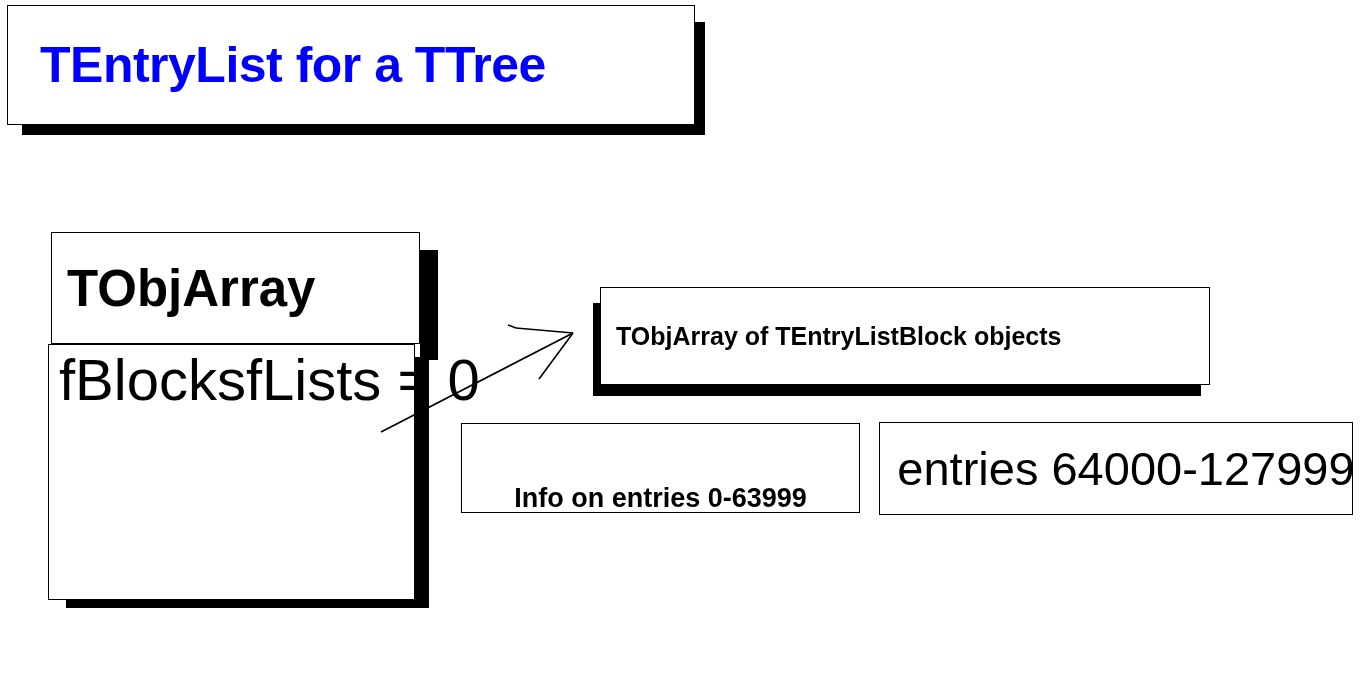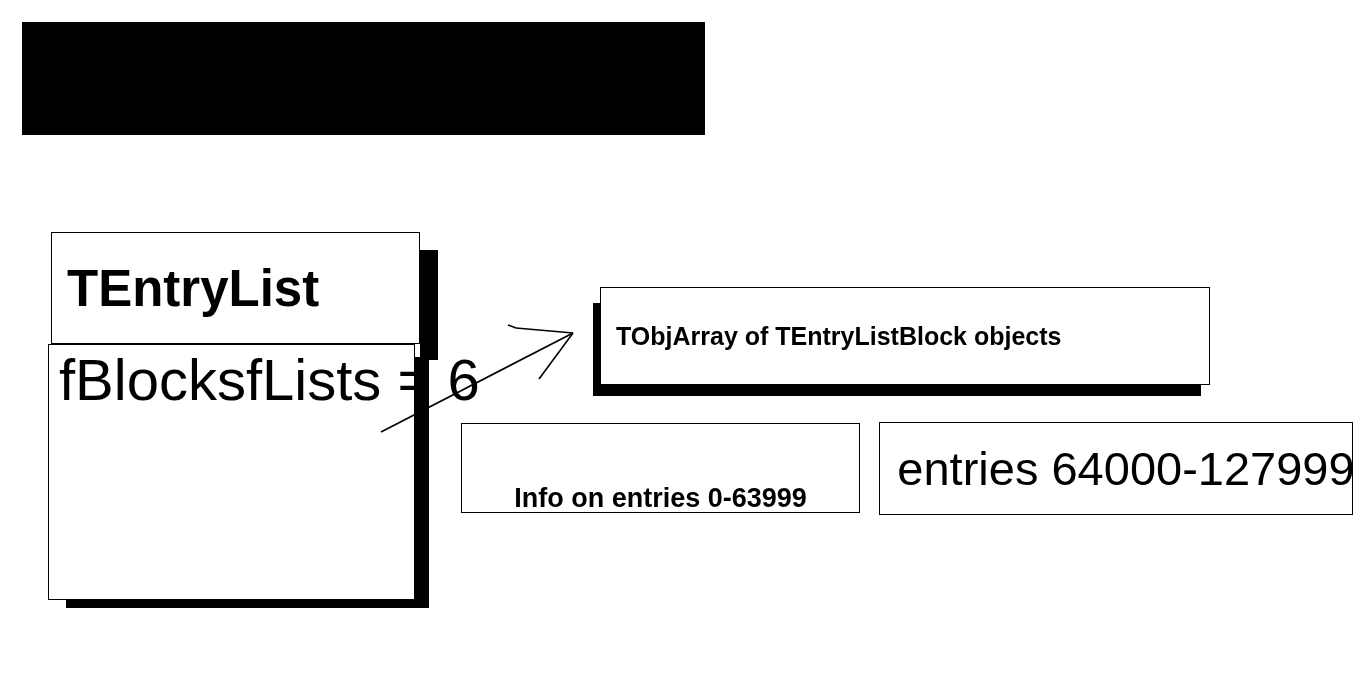--- a/index.html
+++ b/index.html
@@ -139,32 +139,35 @@
     z-index: 2;
     pointer-events: none;
   }
 </style>
 </head>
 <body>
 
 <div id="slide">
 
   <div class="shadow" id="title-shadow"></div>
+  <div class="box" id="title-box">
+    <span id="title-text">TEntryList for a TTree</span>
+  </div>
 
   <div class="shadow" id="class-shadow-top"></div>
   <div class="shadow" id="class-shadow-body"></div>
   <div class="shadow" id="class-shadow-bottom"></div>
 
   <div class="box" id="class-header-box">
-    <span id="class-header-text">TEntryList</span>
+    <span id="class-header-text">TObjArray</span>
   </div>
 
   <div class="box" id="class-body-box">
     <div class="class-field" id="field-fblocks">fBlocks</div>
-    <div class="class-field" id="field-flists">fLists = 6</div>
+    <div class="class-field" id="field-flists">fLists = 0</div>
   </div>
 
   <div class="shadow" id="objarray-shadow"></div>
   <div class="box" id="objarray-box">
     <span id="objarray-text">TObjArray of TEntryListBlock objects</span>
   </div>
 
   <div class="box" id="block1-box">
     <span id="block1-text">Info on entries 0-63999</span>
   </div>

